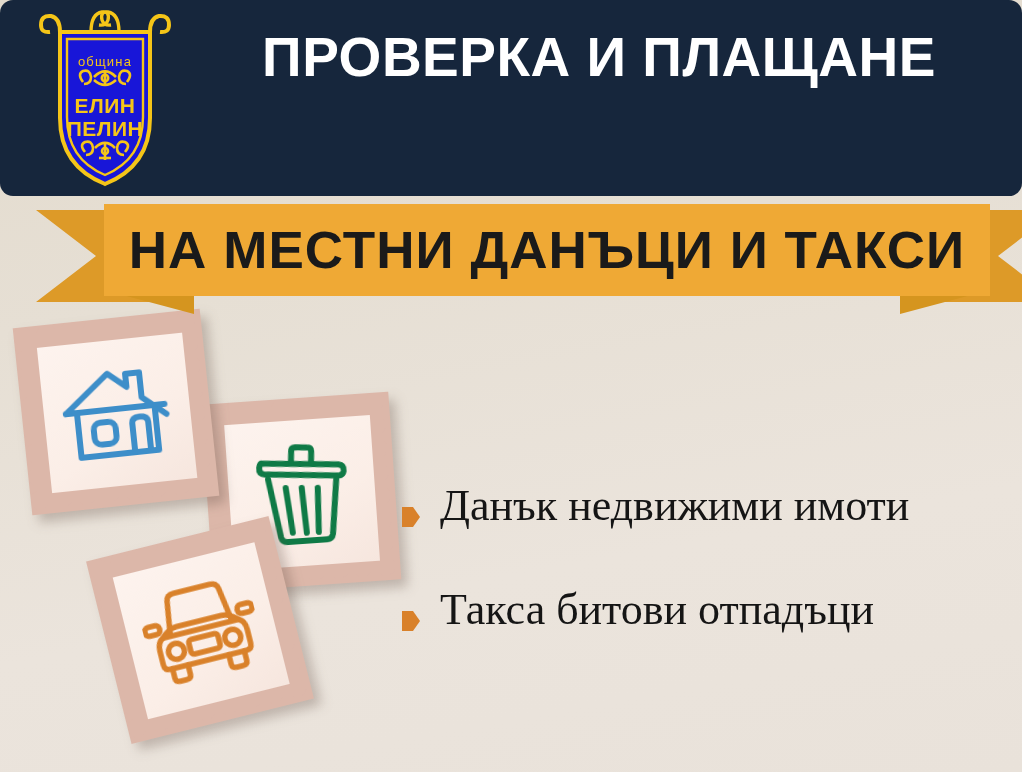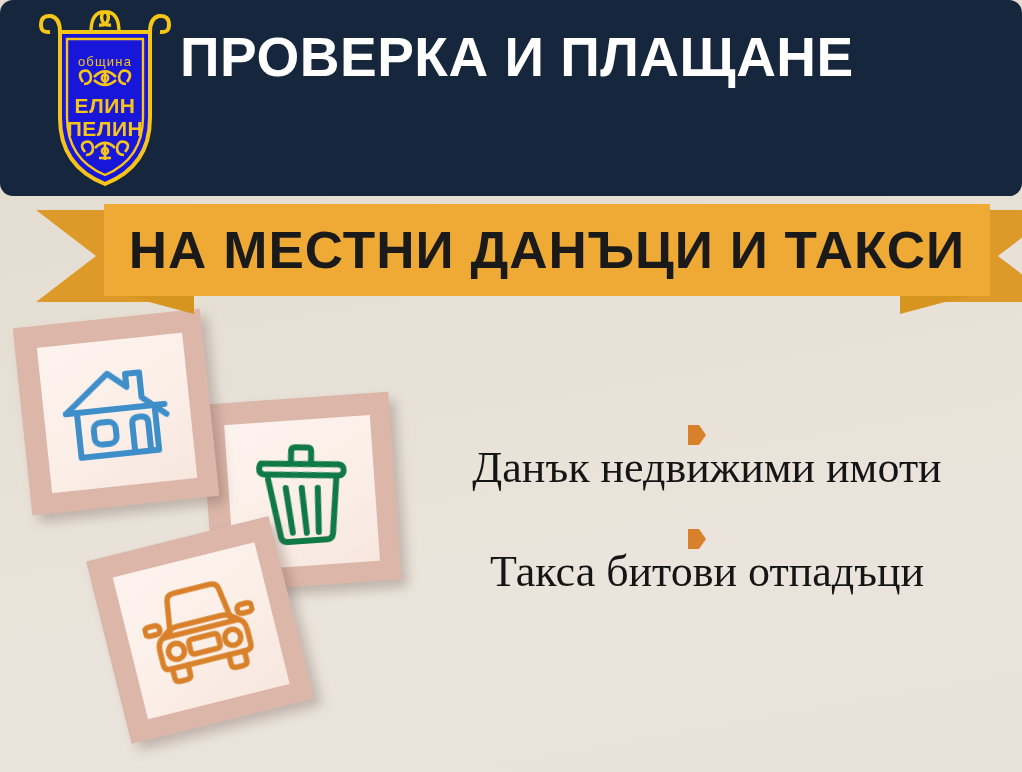--- a/index.html
+++ b/index.html
@@ -38,21 +38,21 @@
     width: 138px;
     height: 184px;
   }
   .crest svg { display: block; }
 
   .header-title {
     position: absolute;
     left: 180px;
     top: 22px;
     width: 838px;
-    text-align: left;
+    text-align: center;
     color: #ffffff;
     font-family: "Liberation Sans", sans-serif;
     font-weight: 700;
     font-size: 55px;
     line-height: 1.30;
     letter-spacing: 0.5px;
   }
   .header-title .ln { display: block; white-space: nowrap; }
 
   
@@ -146,23 +146,22 @@
   
   .list {
     position: absolute;
     left: 402px;
     top: 424px;
     width: 610px;
     z-index: 4;
   }
   .list-item {
     display: flex;
-    align-items: center;
+    align-items: flex-end;
     height: 104px;
-    flex-direction: column;
   }
   .bullet {
     width: 18px;
     height: 22px;
     margin-right: 20px;
     flex: 0 0 auto;
   }
   .bullet svg { display: block; }
   .list-label {
     color: #151515;

